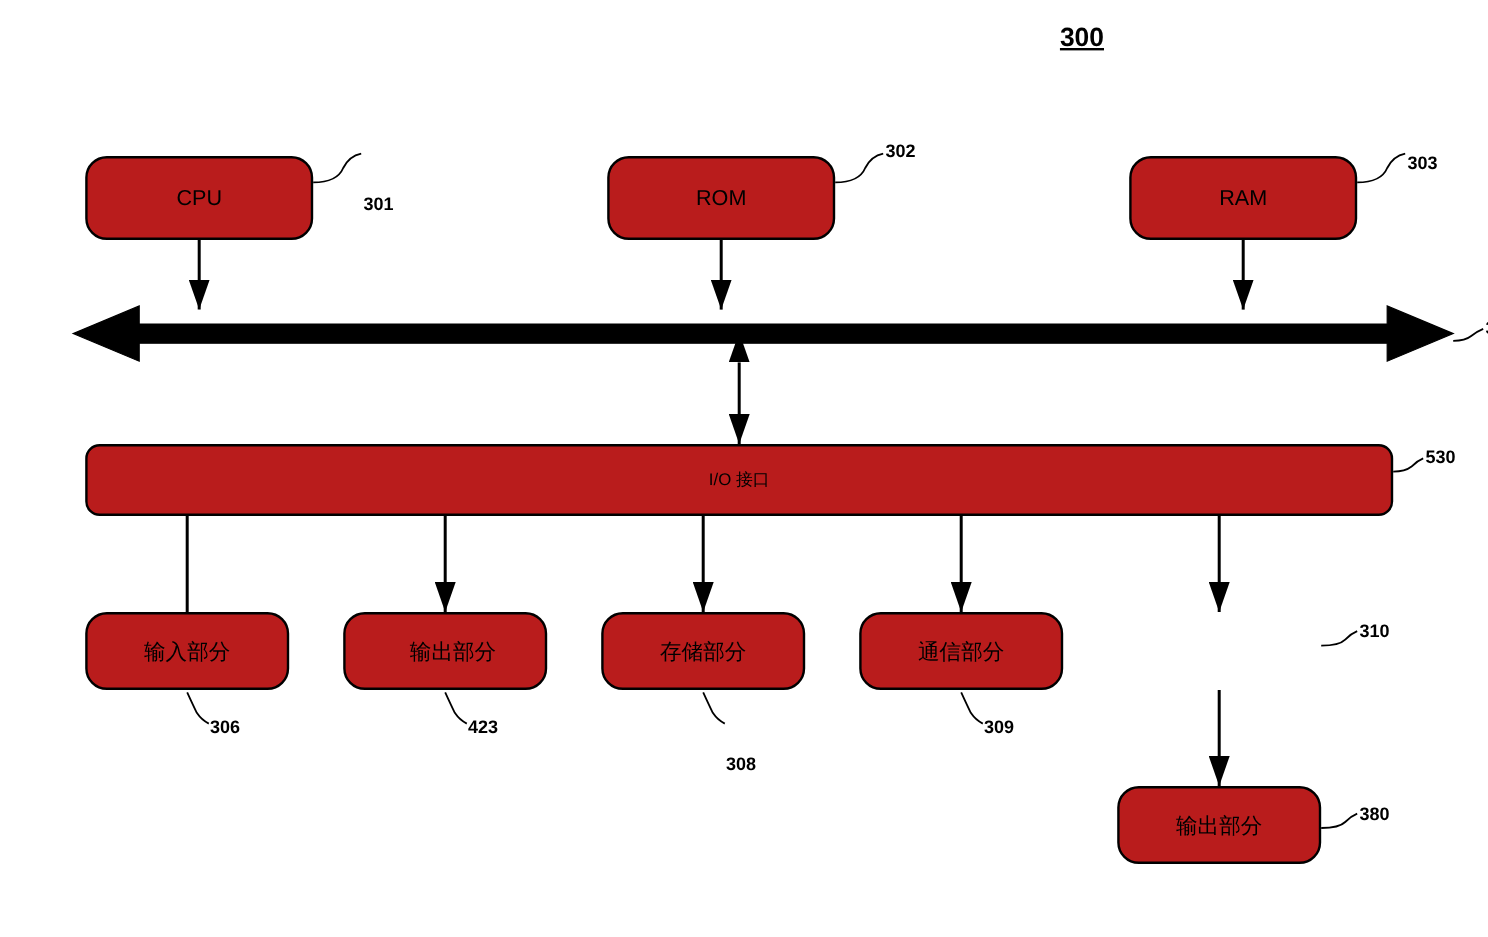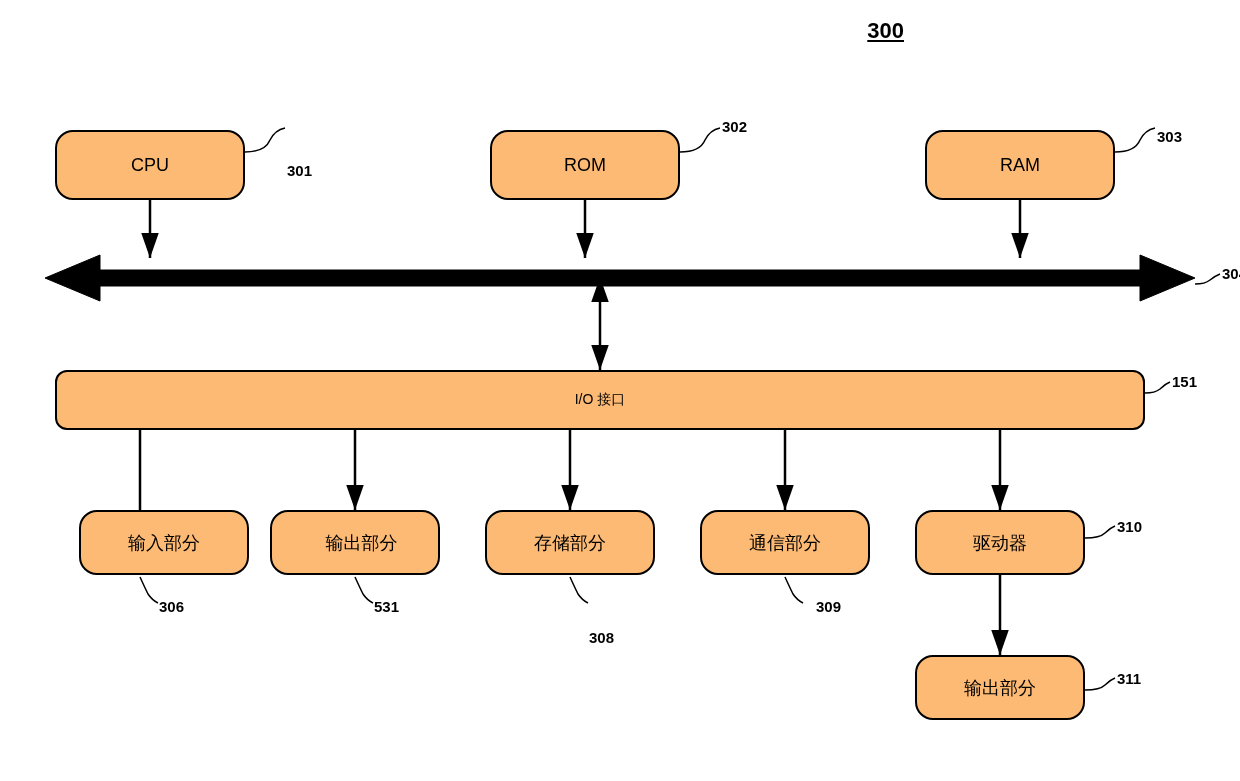--- a/index.html
+++ b/index.html
@@ -7,21 +7,21 @@
       background: #fff;
       font-family: Arial, sans-serif;
       width: 1240px;
       height: 781px;
       position: relative;
       overflow: hidden;
     }
 
     .diagram-container {
       position: absolute;
-      top: 0; left: 0;
+      top: 0; left: 16px;
       width: 984px;
       height: 781px;
     }
 
     
     .diagram-number {
       position: absolute;
       top: 18px;
       right: 80px;
       font-size: 22px;
@@ -31,21 +31,21 @@
 
     
     .box {
       position: absolute;
       border: 2px solid #000;
       border-radius: 18px;
       display: flex;
       align-items: center;
       justify-content: center;
       font-size: 18px;
-      background: #fdba74;
+      background: #b91c1c;
     }
 
     
     .box-cpu {
       left: 55px; top: 130px;
       width: 190px; height: 70px;
     }
 
     
     .box-rom {
@@ -63,21 +63,21 @@
     .box-io {
       left: 55px; top: 370px;
       width: 1090px; height: 60px;
       border-radius: 12px;
       font-size: 14px;
     }
 
     
     .box-input {
       left: 55px; top: 510px;
-      width: 170px; height: 65px; margin-left: 24px;
+      width: 170px; height: 65px;
     }
     .box-output {
       left: 270px; top: 510px;
       width: 170px; height: 65px; padding-left: 13px;
     }
     .box-storage {
       left: 485px; top: 510px;
       width: 170px; height: 65px; align-items: center;
     }
     .box-comm {
@@ -213,33 +213,30 @@
   </div>
 
   <div class="box box-storage">
     <span>存储部分</span>
   </div>
 
   <div class="box box-comm">
     <span>通信部分</span>
   </div>
 
-  <div class="box box-driver">
-    <span>驱动器</span>
-  </div>
 
   <div class="box box-media">
     <span>输出部分</span>
   </div>
 
   <div class="ref-label" style="left:287px; top:118px;margin-top:44px;">301</div>
   <div class="ref-label" style="left:722px; top:118px;">302</div>
   <div class="ref-label" style="left:1157px; top:118px;margin-top:10px;">303</div>
   <div class="ref-label" style="left:1222px; top:265px;">304</div>
-  <div class="ref-label" style="left:1172px; top:373px;">151</div>
+  <div class="ref-label" style="left:1172px; top:373px;">530</div>
   <div class="ref-label" style="left:159px; top:598px;">306</div>
-  <div class="ref-label" style="left:374px; top:598px;">531</div>
+  <div class="ref-label" style="left:374px; top:598px;">423</div>
   <div class="ref-label" style="left:589px; top:598px;margin-top:31px;">308</div>
-  <div class="ref-label" style="left:804px; top:598px;margin-left:12px;">309</div>
+  <div class="ref-label" style="left:804px; top:598px;">309</div>
   <div class="ref-label" style="left:1117px; top:518px;">310</div>
-  <div class="ref-label" style="left:1117px; top:670px;">311</div>
+  <div class="ref-label" style="left:1117px; top:670px;">380</div>
 
 </div>
 
 </body></html>

